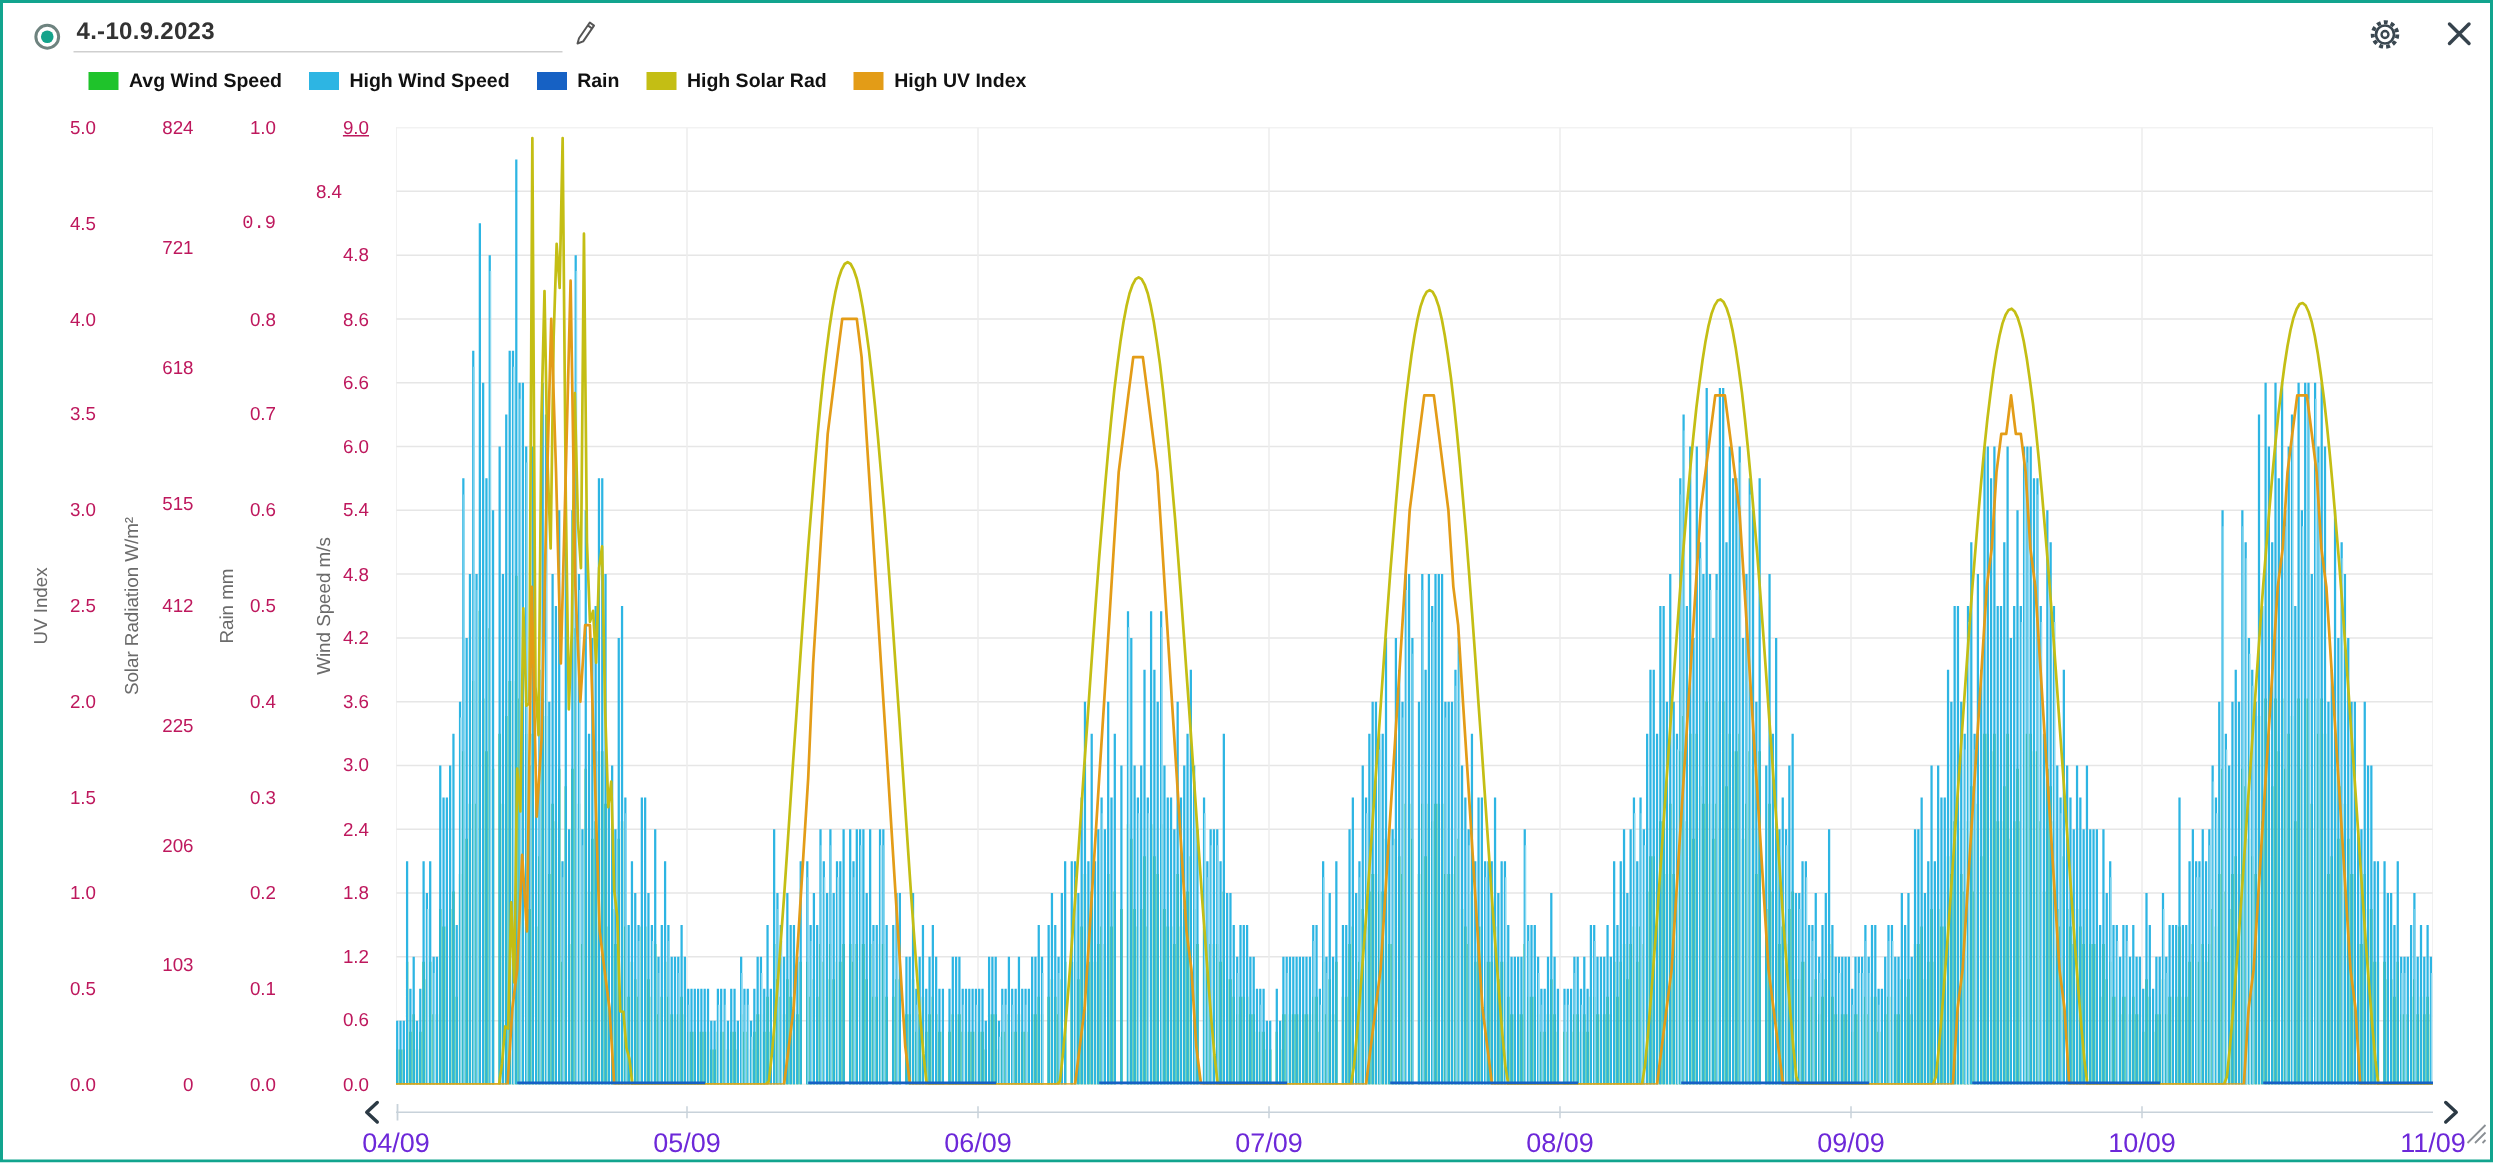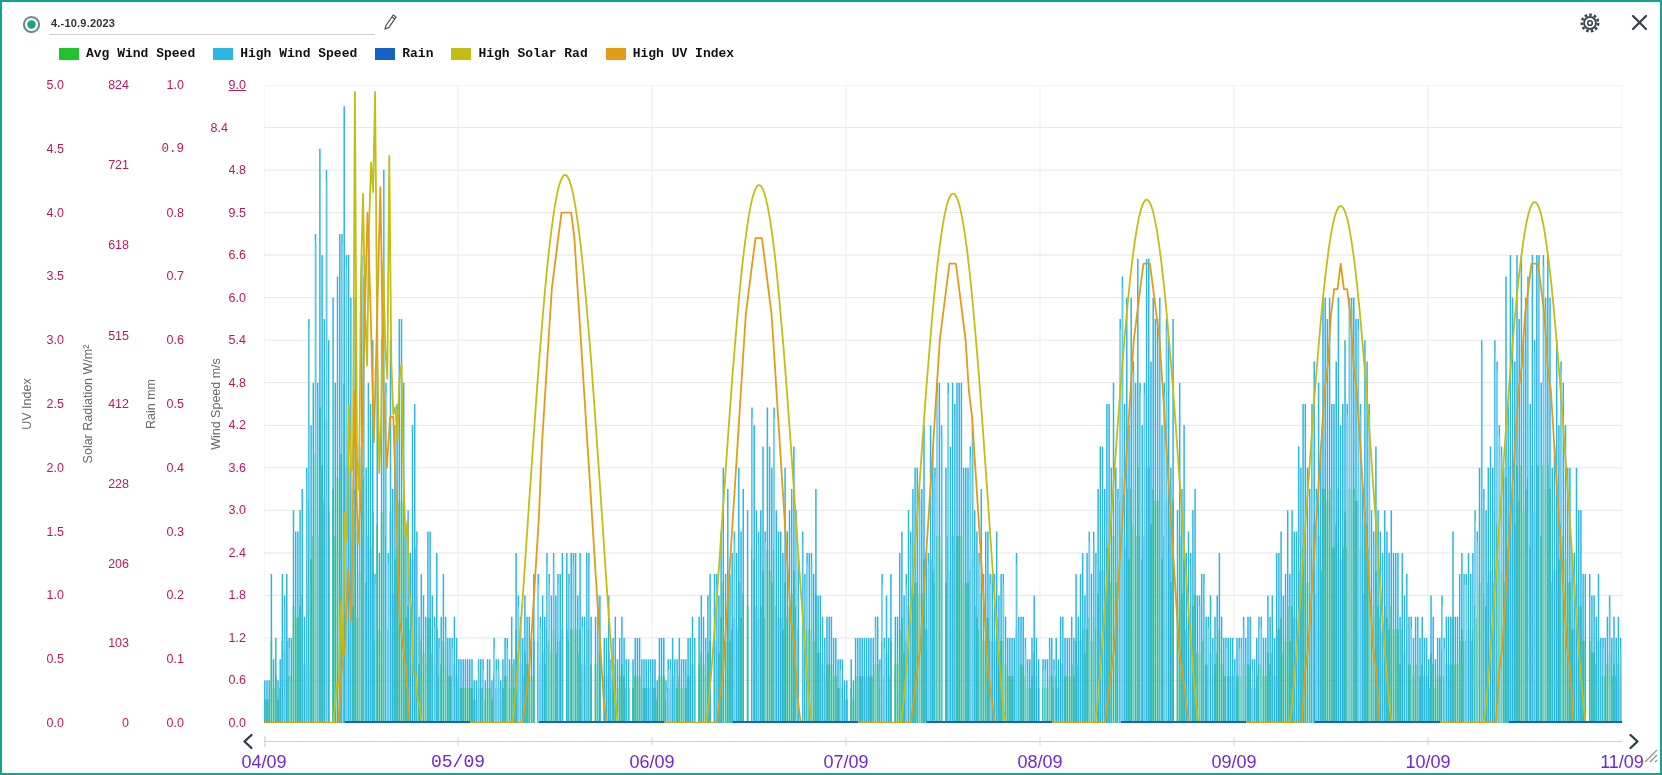--- a/index.html
+++ b/index.html
@@ -2,23 +2,23 @@
 <html><head>
 <meta charset="utf-8">
 <style>
   html,body{margin:0;padding:0;background:#fff;}
   .window{
     position:relative;width:1662px;height:775px;box-sizing:border-box;
     border:2px solid #12a48e;background:#fff;overflow:hidden;
     font-family:"Liberation Sans",sans-serif;
   }
   .abs{position:absolute;}
-  .date-text{font-size:11px;font-weight:600;color:#333;letter-spacing:.2px;}
+  .date-text{font-size:16px;font-weight:600;color:#333;letter-spacing:.2px;}
   .date-underline{height:1px;background:#cfcfcf;}
-  .legend{display:flex;align-items:flex-end;gap:18px;font-family:Liberation Mono, monospace;}
+  .legend{display:flex;align-items:flex-end;gap:18px;}
   .legend-item{display:flex;align-items:center;cursor:pointer;}
   .legend-swatch{width:20px;height:12px;margin-right:7px;display:inline-block;}
   .legend-label{font-size:13px;font-weight:700;color:#111;white-space:nowrap;}
   .tick{position:absolute;width:50px;text-align:right;font-size:12.5px;line-height:16px;color:#be185d;}
   .xlab{position:absolute;width:80px;text-align:center;font-size:18px;color:#6d28d9;}
   .ax-title{
     position:absolute;width:240px;height:18px;text-align:center;
     font-size:12.5px;color:#6b6b6b;transform:rotate(-90deg);white-space:nowrap;
   }
   .icon-btn{cursor:pointer;display:inline-block;line-height:0;}
@@ -122,53 +122,53 @@
       <div class="tick" style="left: 12px; top: 457.8px;">2.0</div>
       <div class="tick" style="left: 12px; top: 521.6px;">1.5</div>
       <div class="tick" style="left: 12px; top: 585.4px;">1.0</div>
       <div class="tick" style="left: 12px; top: 649.2px;">0.5</div>
       <div class="tick" style="left: 12px; top: 713px;">0.0</div>
       <div class="tick" style="left: 77px; top: 75px;">824</div>
       <div class="tick" style="left: 77px; top: 154.75px;">721</div>
       <div class="tick" style="left: 77px; top: 234.5px;">618</div>
       <div class="tick" style="left: 77px; top: 326px;">515</div>
       <div class="tick" style="left: 77px; top: 394px;">412</div>
-      <div class="tick" style="left: 77px; top: 473.75px;">228</div>
+      <div class="tick" style="left: 77px; top: 473.75px;">225</div>
       <div class="tick" style="left: 77px; top: 553.5px;">206</div>
       <div class="tick" style="left: 77px; top: 633.25px;">103</div>
       <div class="tick" style="left: 77px; top: 713px;">0</div>
       <div class="tick" style="left: 132px; top: 75px;">1.0</div>
       <div class="tick" style="left: 132px; top: 138.8px; font-family: Liberation Mono, monospace;">0.9</div>
       <div class="tick" style="left: 132px; top: 202.6px;">0.8</div>
       <div class="tick" style="left: 132px; top: 266.4px;">0.7</div>
       <div class="tick" style="left: 132px; top: 330.2px;">0.6</div>
       <div class="tick" style="left: 132px; top: 394px;">0.5</div>
       <div class="tick" style="left: 132px; top: 457.8px;">0.4</div>
       <div class="tick" style="left: 132px; top: 521.6px;">0.3</div>
       <div class="tick" style="left: 132px; top: 585.4px;">0.2</div>
       <div class="tick" style="left: 132px; top: 649.2px;">0.1</div>
       <div class="tick" style="left: 132px; top: 713px;">0.0</div>
       <div class="tick" style="left: 194px; top: 75px; text-decoration: underline;">9.0</div>
       <div class="tick" style="left: 176px; top: 117.533px; text-align: right;">8.4</div>
       <div class="tick" style="left: 194px; top: 160.067px;">4.8</div>
-      <div class="tick" style="left: 194px; top: 202.6px;">9.5</div>
+      <div class="tick" style="left: 194px; top: 202.6px;">8.6</div>
       <div class="tick" style="left: 194px; top: 245.133px;">6.6</div>
       <div class="tick" style="left: 194px; top: 287.667px;">6.0</div>
       <div class="tick" style="left: 194px; top: 330.2px;">5.4</div>
       <div class="tick" style="left: 194px; top: 372.733px;">4.8</div>
       <div class="tick" style="left: 194px; top: 415.267px;">4.2</div>
       <div class="tick" style="left: 194px; top: 457.8px;">3.6</div>
       <div class="tick" style="left: 194px; top: 500.333px;">3.0</div>
       <div class="tick" style="left: 194px; top: 542.867px;">2.4</div>
       <div class="tick" style="left: 194px; top: 585.4px;">1.8</div>
       <div class="tick" style="left: 194px; top: 627.933px;">1.2</div>
       <div class="tick" style="left: 194px; top: 670.467px;">0.6</div>
       <div class="tick" style="left: 194px; top: 713px;">0.0</div>
       <div class="xlab" style="left: 222px; top: 750px;">04/09</div>
-      <div class="xlab" style="left: 416px; top: 750px; font-family: Liberation Mono, monospace;">05/09</div>
+      <div class="xlab" style="left: 416px; top: 750px;">05/09</div>
       <div class="xlab" style="left: 610px; top: 750px;">06/09</div>
       <div class="xlab" style="left: 804px; top: 750px;">07/09</div>
       <div class="xlab" style="left: 998px; top: 750px;">08/09</div>
       <div class="xlab" style="left: 1192px; top: 750px;">09/09</div>
       <div class="xlab" style="left: 1386px; top: 750px;">10/09</div>
       <div class="xlab" style="left: 1580px; top: 750px;">11/09</div>
       <svg class="abs" style="left:262px;top:83px" width="1358" height="638">
         <g>
           <line x1="0" y1="0.0" x2="1358" y2="0.0" stroke="#e6e6e6" stroke-width="1"></line>
           <line x1="0" y1="42.5" x2="1358" y2="42.5" stroke="#e6e6e6" stroke-width="1"></line>

